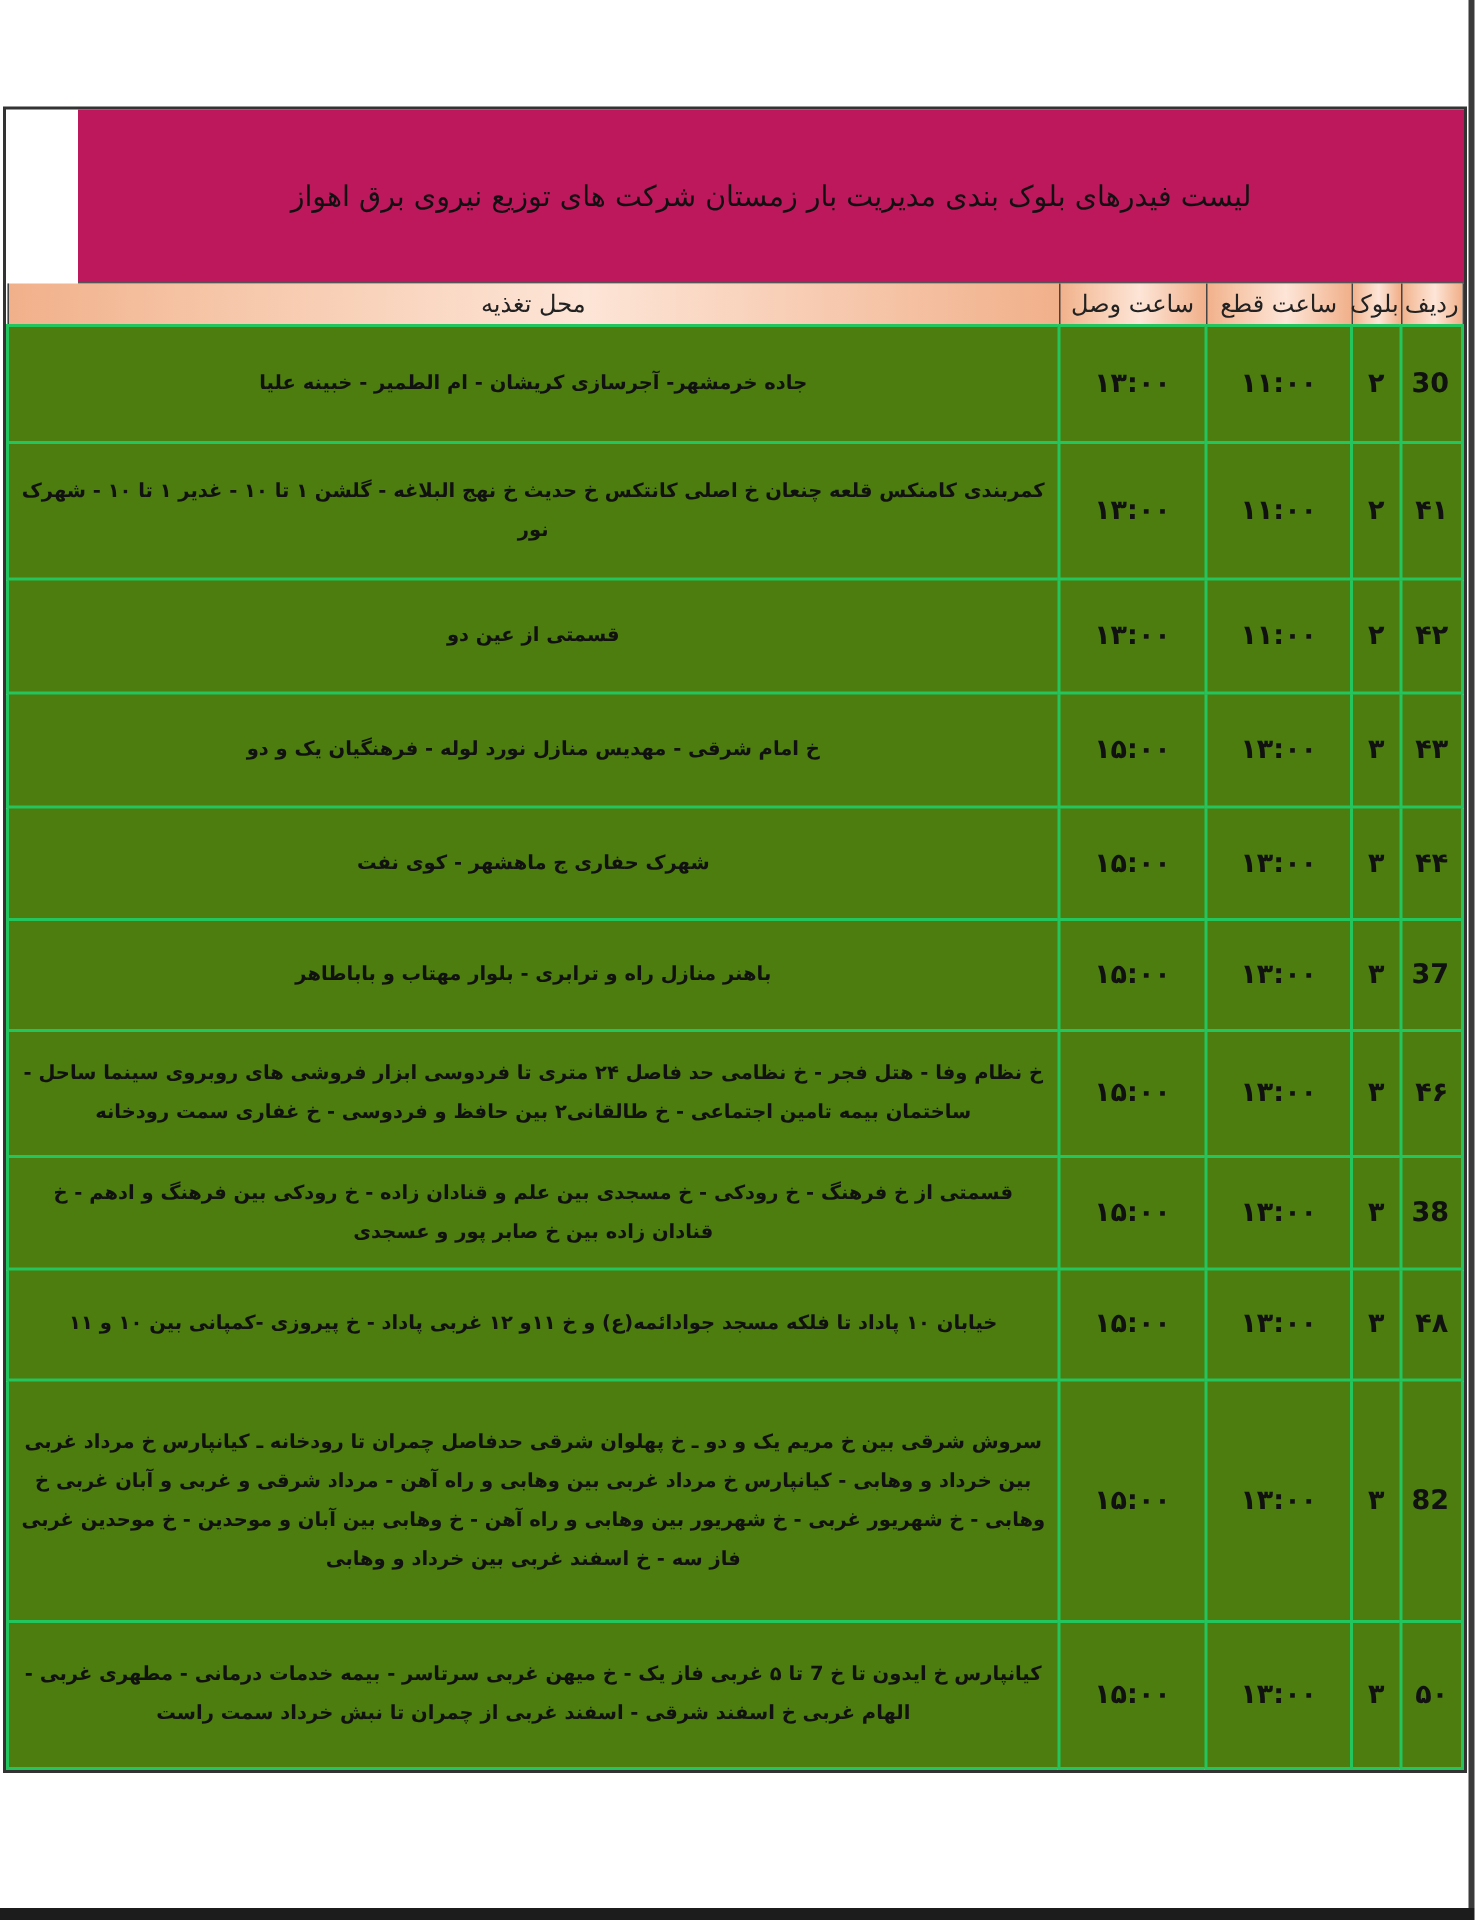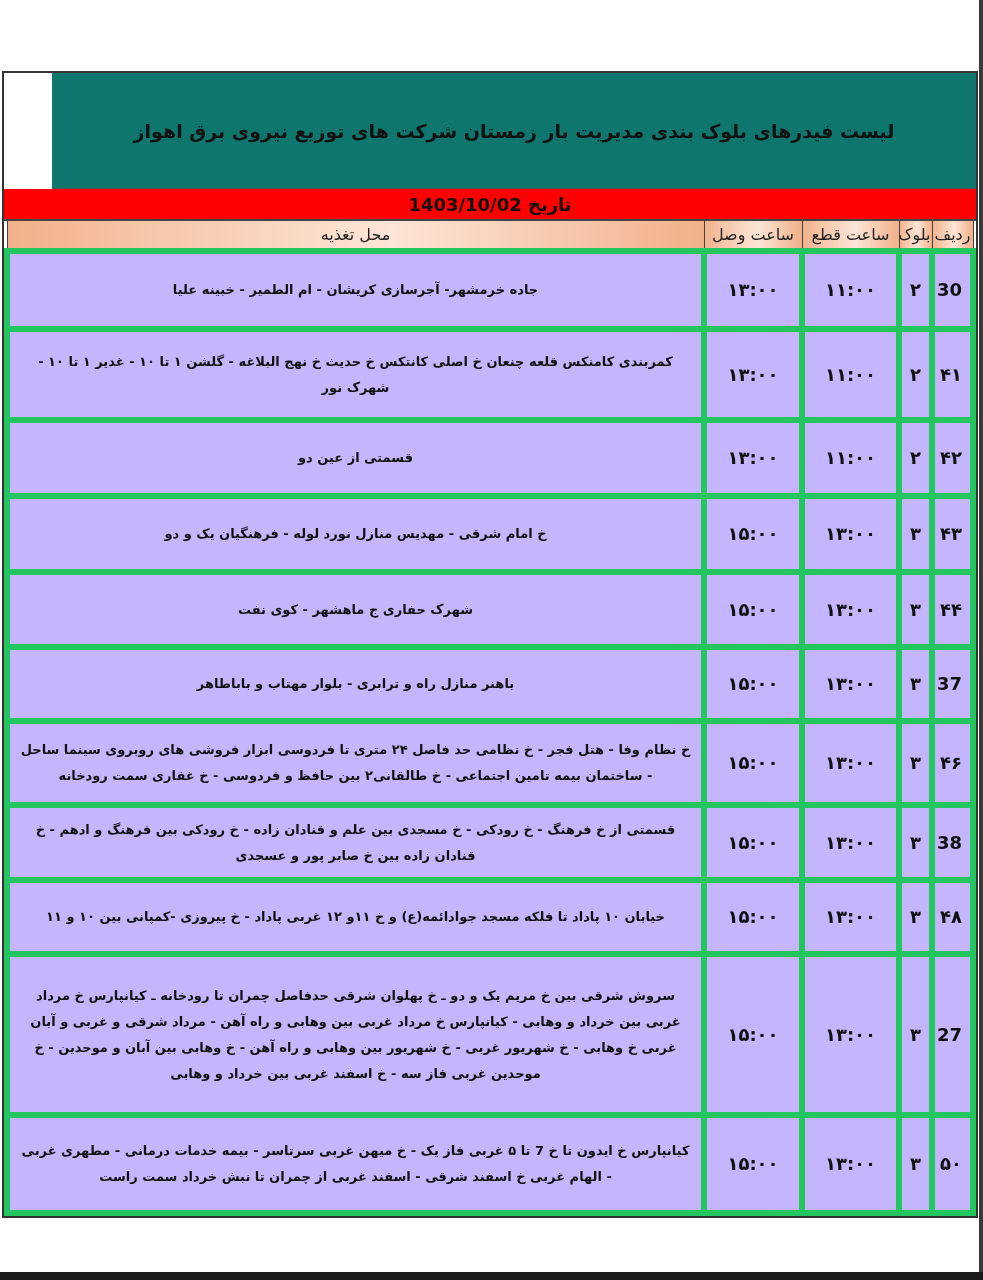--- a/index.html
+++ b/index.html
@@ -16,62 +16,61 @@
     position: absolute; left: 0; bottom: 0; width: 983px; height: 8px;
     background: #1c1c1c;
   }
   .sheet {
     position: absolute; left: 2px; top: 71px; width: 976px;
     border: 2px solid #333;
     box-sizing: border-box;
     direction: rtl;
   }
   .title-bar {
-    height: 115px; background: #0f766e;
+    height: 115px; background: #be185d;
     display: flex; align-items: center; justify-content: center;
     border-bottom: 1px solid #555;
-    font-family: "DejaVu Sans", sans-serif; font-weight: bold; font-size: 19px;
+    font-family: "DejaVu Sans", sans-serif; font-weight: normal; font-size: 19px;
     color: #111;
     margin-left: 48px;
   }
   .date-bar {
     height: 30px; background: #ff0000;
     display: flex; align-items: center; justify-content: center;
     border-bottom: 2px solid #444;
     font-weight: bold; font-size: 18px; color: #111;
   }
   table {
     width: 100%; border-collapse: collapse; table-layout: fixed;
     direction: rtl;
   }
   th {
     height: 25px; font-weight: normal; font-size: 16px; color: #222;
     background: linear-gradient(to left, #f1b08a 0%, #fde5d7 45%, #f6c6a8 80%, #f1b08a 100%);
     border: 1px solid #444; border-top: none;
   }
   td {
-    background: #c4b5fd; border: 6px solid #22c55e; text-align: center;
+    background: #4d7c0f; border: 2px solid #22c55e; text-align: center;
     font-size: 13px; font-weight: bold; color: #111; padding: 4px 8px;
     line-height: 26px;
   }
   td.num { font-size: 18px; }
   col.c-row { width: 41px; }
   col.c-block { width: 33px; }
   col.c-off { width: 97px; }
   col.c-on { width: 98px; }
   col.c-loc { width: auto; }
 </style>
 </head>
 <body>
 
 <div class="right-edge"></div>
 
 <div class="sheet">
   <div class="title-bar">لیست فیدرهای بلوک بندی مدیریت بار زمستان شرکت های توزیع نیروی برق اهواز</div>
-  <div class="date-bar">تاریخ 1403/10/02</div>
 
   <table>
     <colgroup>
       <col class="c-row">
         <col class="c-block">
         <col class="c-off">
         <col class="c-on">
         <col class="c-loc">
     </colgroup>
     <thead>
@@ -141,21 +140,21 @@
           <td class="loc">قسمتی از خ فرهنگ - خ رودکی - خ مسجدی بین علم و قنادان زاده - خ رودکی بین فرهنگ و ادهم - خ قنادان زاده بین خ صابر پور و عسجدی</td>
         </tr>
         <tr style="height: 74px;">
           <td class="num">۴۸</td>
           <td class="num">۳</td>
           <td class="num">۱۳:۰۰</td>
           <td class="num">۱۵:۰۰</td>
           <td class="loc">خیابان ۱۰ پاداد تا فلکه مسجد جوادائمه(ع) و خ ۱۱و ۱۲ غربی پاداد - خ پیروزی -کمپانی بین ۱۰ و ۱۱</td>
         </tr>
         <tr style="height: 161px;">
-          <td class="num">27</td>
+          <td class="num">82</td>
           <td class="num">۳</td>
           <td class="num">۱۳:۰۰</td>
           <td class="num">۱۵:۰۰</td>
           <td class="loc">سروش شرقی بین خ مریم یک و دو ـ خ پهلوان شرقی حدفاصل چمران تا رودخانه ـ کیانپارس خ مرداد غربی بین خرداد و وهابی - کیانپارس خ مرداد غربی بین وهابی و راه آهن - مرداد شرقی و غربی و آبان غربی خ وهابی - خ شهریور غربی - خ شهریور بین وهابی و راه آهن - خ وهابی بین آبان و موحدین - خ موحدین غربی فاز سه - خ اسفند غربی بین خرداد و وهابی</td>
         </tr>
         <tr style="height: 98px;">
           <td class="num">۵۰</td>
           <td class="num">۳</td>
           <td class="num">۱۳:۰۰</td>
           <td class="num">۱۵:۰۰</td>

